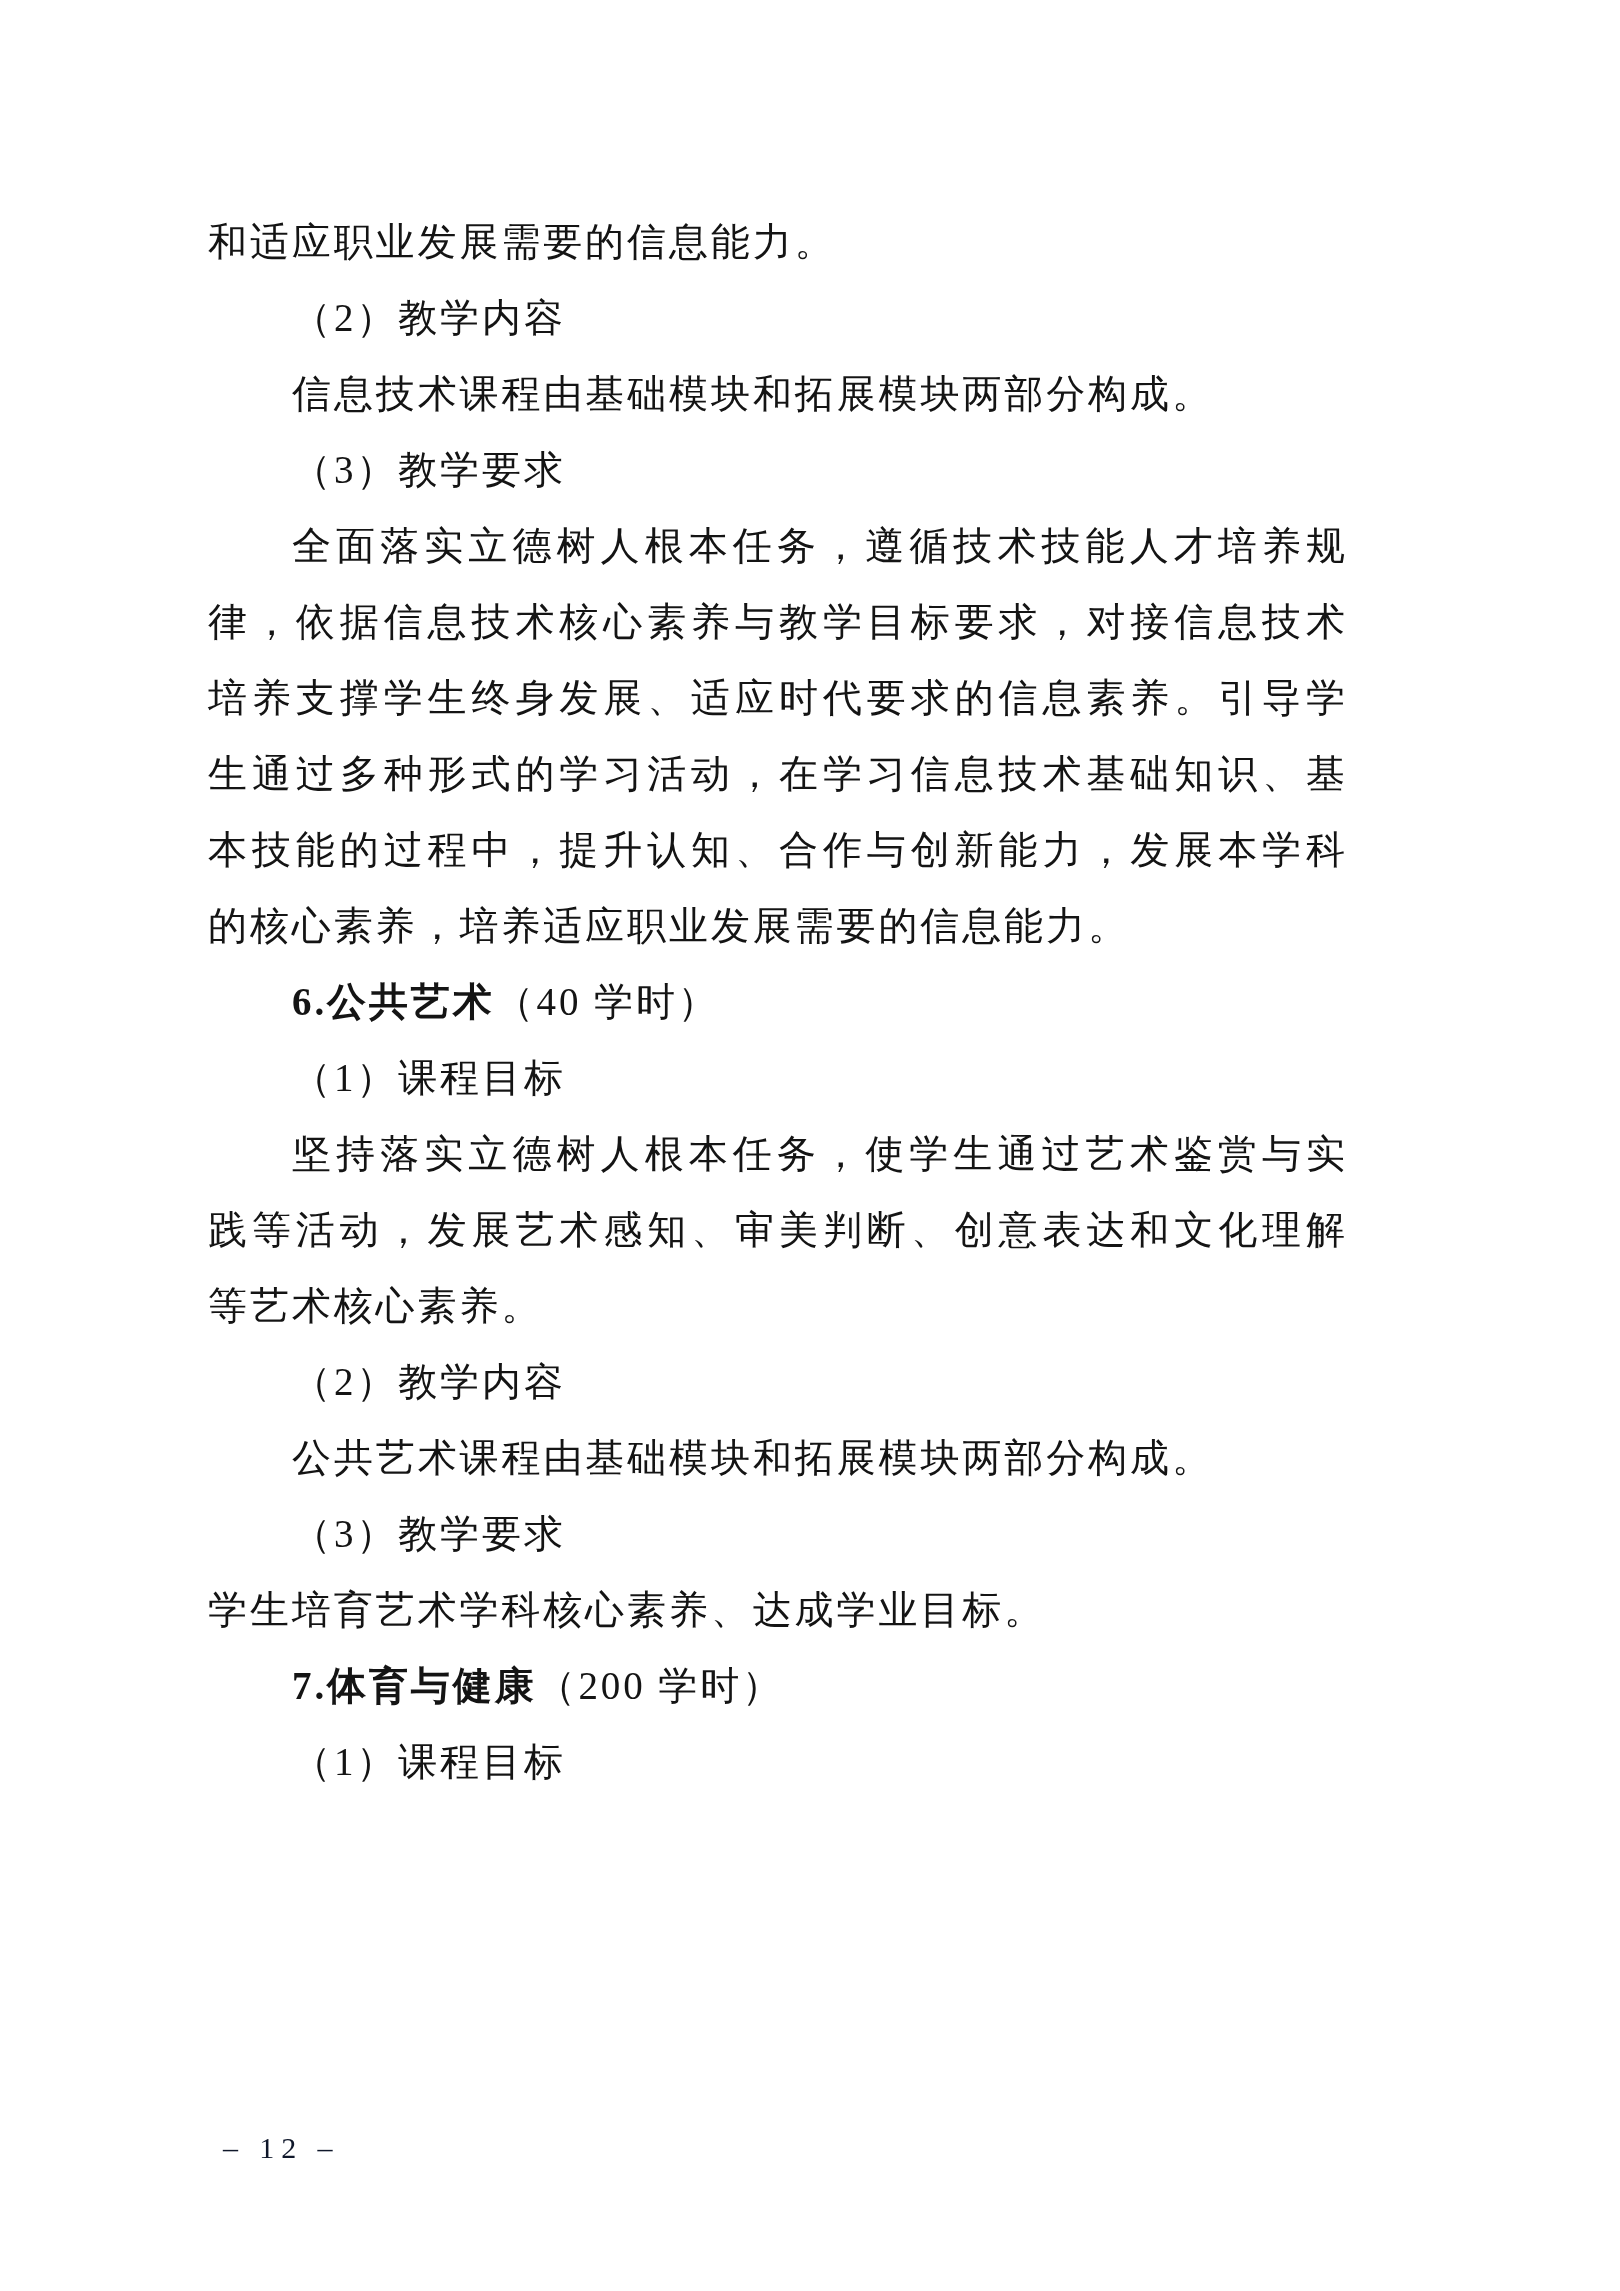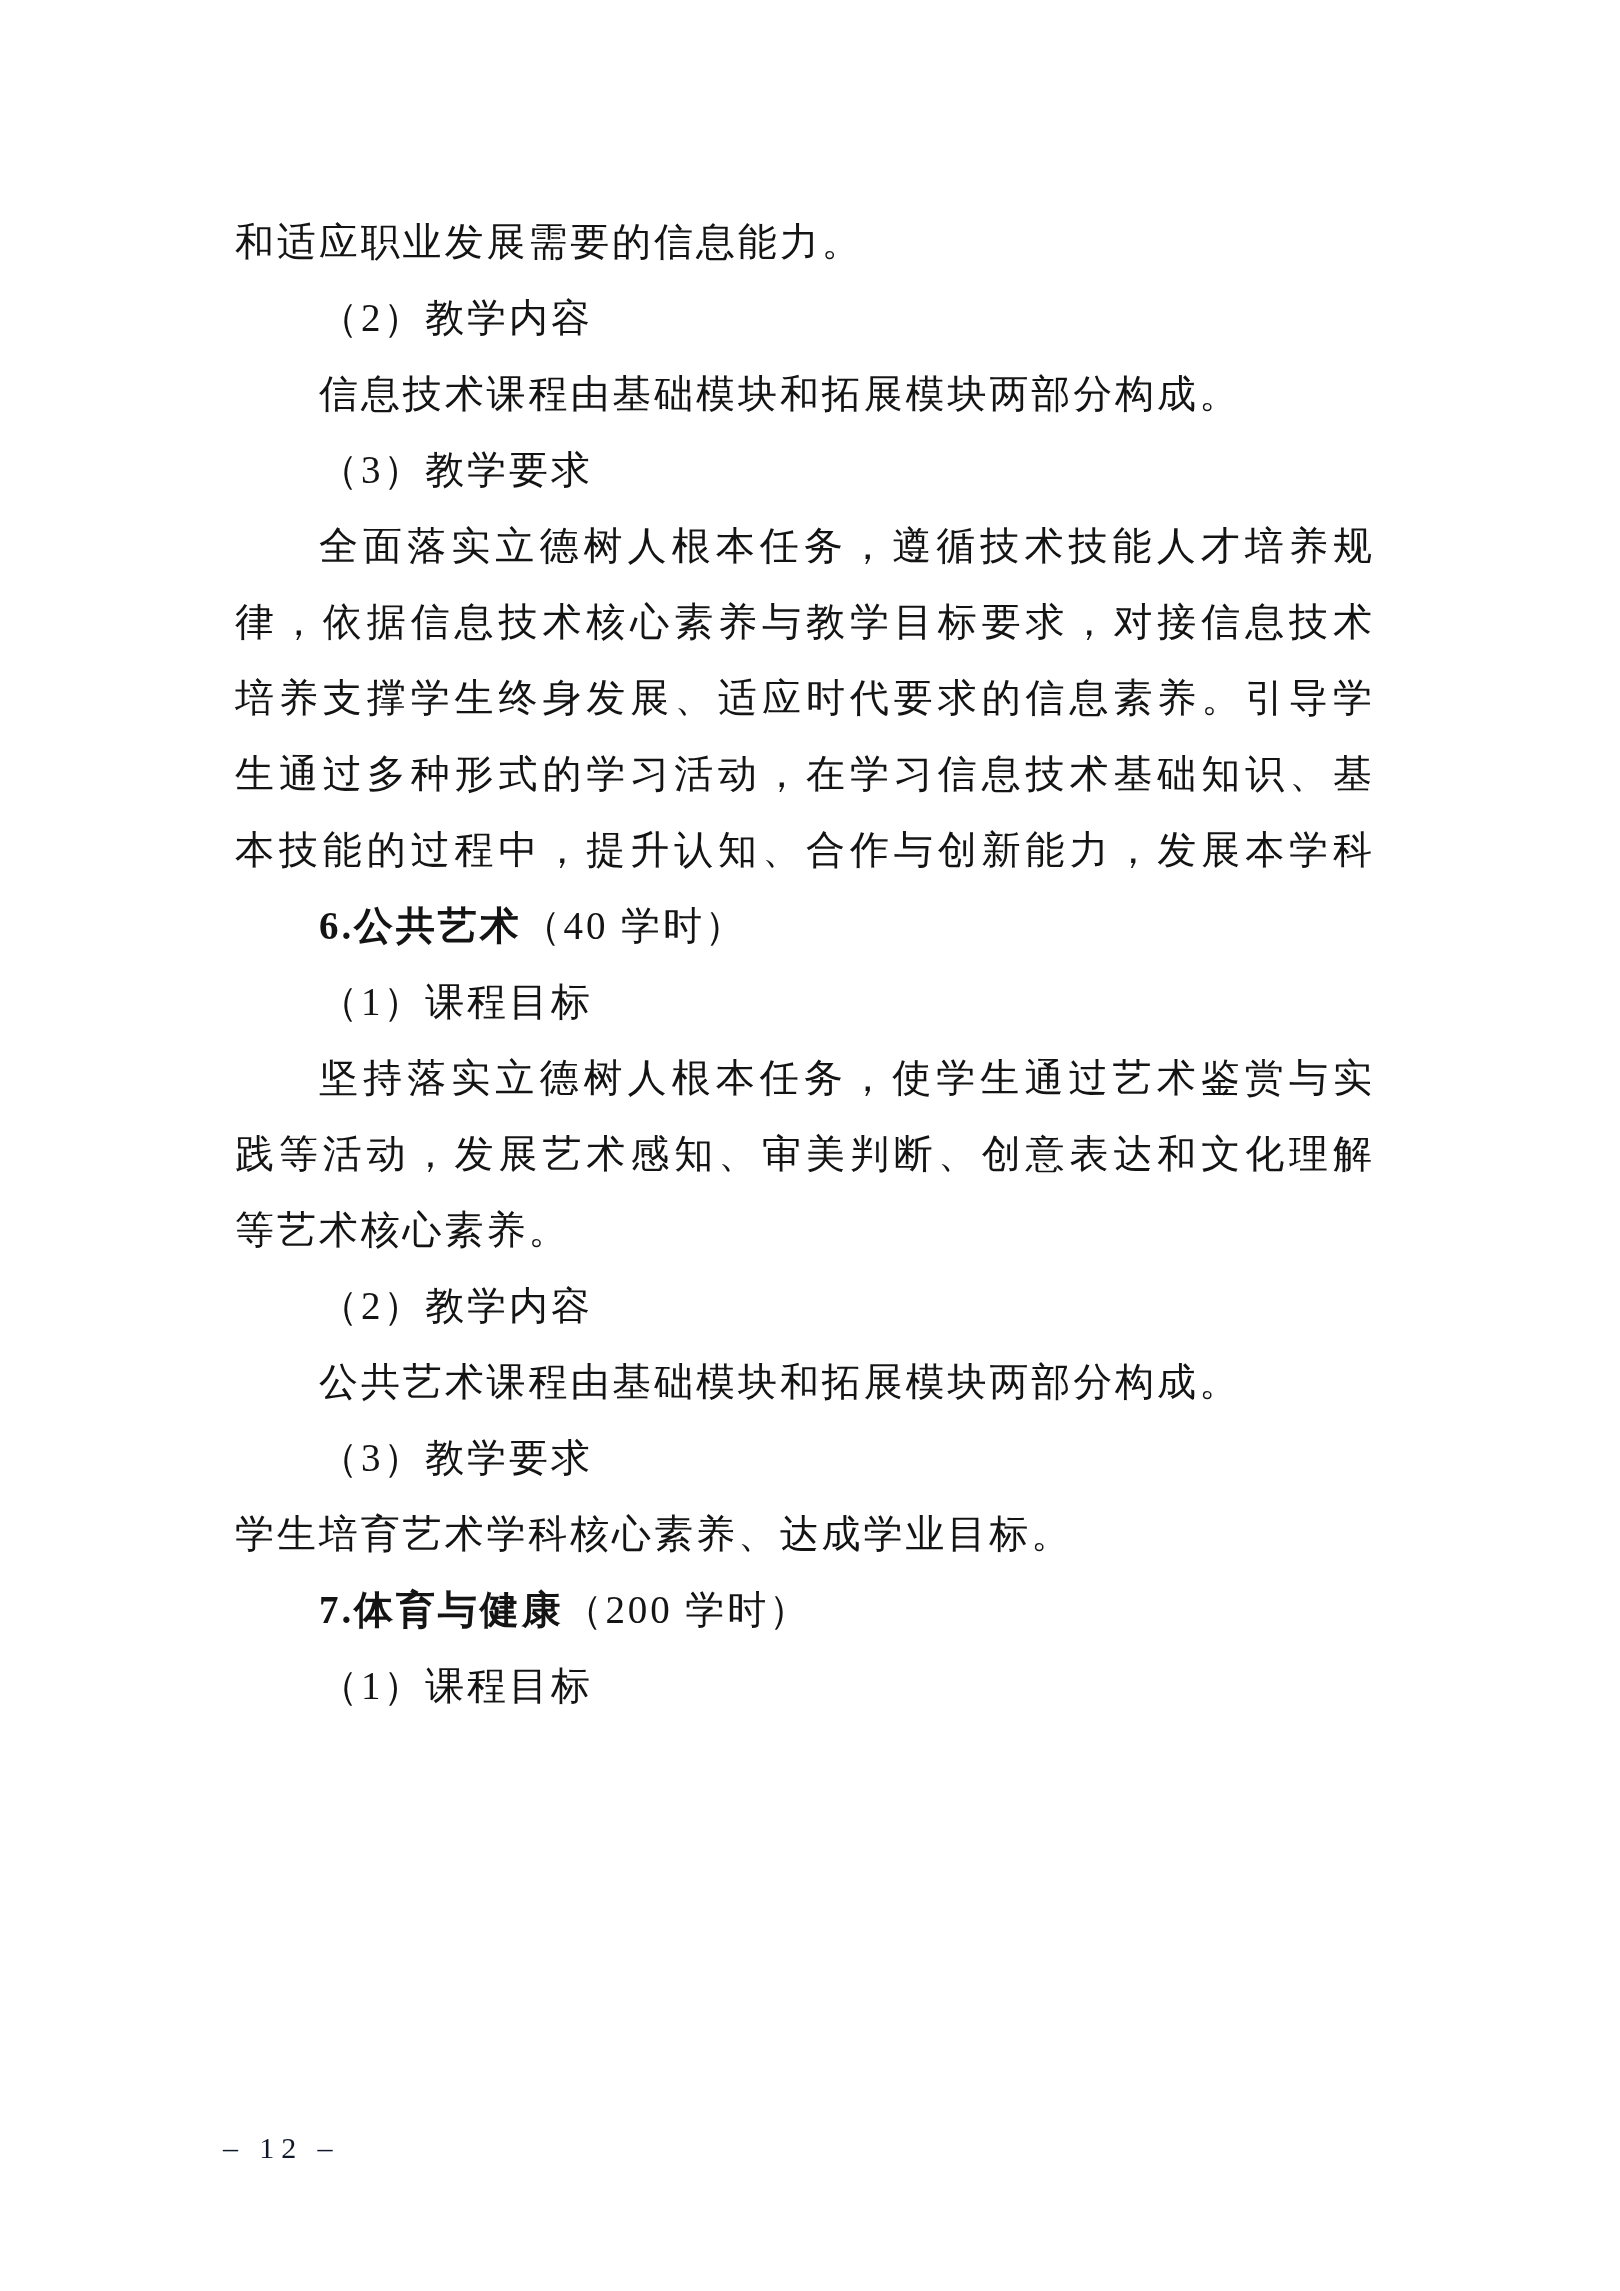--- a/index.html
+++ b/index.html
@@ -11,21 +11,21 @@
     position: relative;
     width: 1620px;
     height: 2292px;
     background: #ffffff;
     overflow: hidden;
     font-family: "Liberation Serif", "DejaVu Serif", serif;
     color: #141414;
   }
   .text-block {
     position: absolute;
-    left: 235px;
+    left: 208px;
     top: 204px;
     width: 1137px;
   }
   .line {
     height: 76px;
     line-height: 76px;
     font-size: 39px;
     letter-spacing: 2.9px;
     white-space: nowrap;
   }
@@ -58,20 +58,21 @@
   <div class="text-block" id="body-lines">
       <div class="line"><span class="seg-regular">和适应职业发展需要的信息能力。</span></div>
       <div class="line indent"><span class="seg-regular">（2）教学内容</span></div>
       <div class="line indent"><span class="seg-regular">信息技术课程由基础模块和拓展模块两部分构成。</span></div>
       <div class="line indent"><span class="seg-regular">（3）教学要求</span></div>
       <div class="line indent fill"><span class="seg-regular">全面落实立德树人根本任务，遵循技术技能人才培养规</span></div>
       <div class="line fill"><span class="seg-regular">律，依据信息技术核心素养与教学目标要求，对接信息技术</span></div>
       <div class="line fill"><span class="seg-regular">培养支撑学生终身发展、适应时代要求的信息素养。引导学</span></div>
       <div class="line fill"><span class="seg-regular">生通过多种形式的学习活动，在学习信息技术基础知识、基</span></div>
       <div class="line fill"><span class="seg-regular">本技能的过程中，提升认知、合作与创新能力，发展本学科</span></div>
+      <div class="line"><span class="seg-regular">的核心素养，培养适应职业发展需要的信息能力。</span></div>
       <div class="line indent"><span class="seg-bold">6.公共艺术</span><span class="seg-regular">（40 学时）</span></div>
       <div class="line indent"><span class="seg-regular">（1）课程目标</span></div>
       <div class="line indent fill"><span class="seg-regular">坚持落实立德树人根本任务，使学生通过艺术鉴赏与实</span></div>
       <div class="line fill"><span class="seg-regular">践等活动，发展艺术感知、审美判断、创意表达和文化理解</span></div>
       <div class="line"><span class="seg-regular">等艺术核心素养。</span></div>
       <div class="line indent"><span class="seg-regular">（2）教学内容</span></div>
       <div class="line indent"><span class="seg-regular">公共艺术课程由基础模块和拓展模块两部分构成。</span></div>
       <div class="line indent"><span class="seg-regular">（3）教学要求</span></div>
       <div class="line"><span class="seg-regular">学生培育艺术学科核心素养、达成学业目标。</span></div>
       <div class="line indent"><span class="seg-bold">7.体育与健康</span><span class="seg-regular">（200 学时）</span></div>

